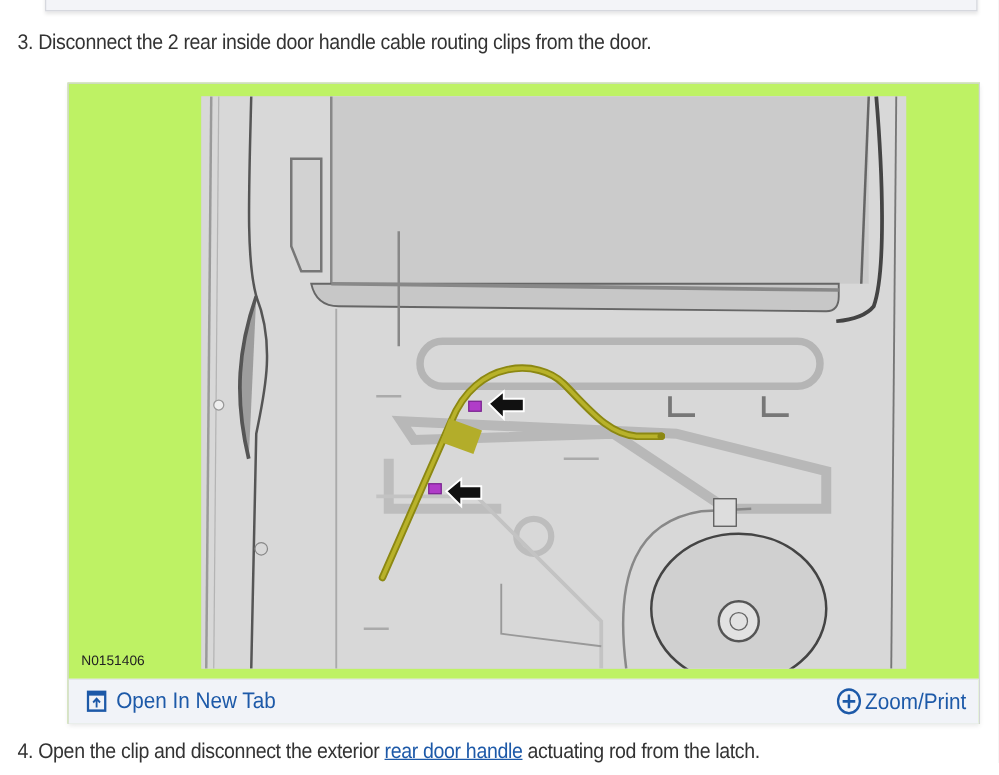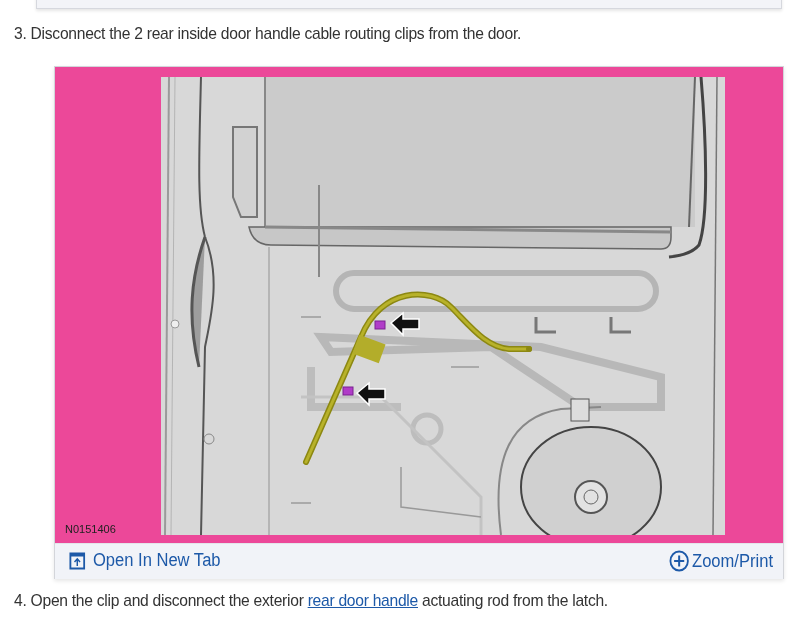--- a/index.html
+++ b/index.html
@@ -11,21 +11,21 @@
     position:absolute; left:36px; top:-30px; width:744px; height:37px;
     background:#f3f4f8; border:1px solid #d6d8de; box-shadow:0 2px 3px rgba(0,0,0,0.10);
   }
   .step {
     position:absolute; left:14px; font-size:17px; letter-spacing:-0.3px; color:#333333;
     transform:scaleX(0.92); transform-origin:left center; white-space:nowrap;
   }
   .step a { color:#1d59a8; text-decoration:underline; }
   .fig-card {
     position:absolute; left:54px; top:66px; width:728px; height:511px;
-    background:#ec4899; border:1px solid #d3d5da; box-shadow:0 2px 4px rgba(0,0,0,0.10);
+    background:#bef264; border:1px solid #d3d5da; box-shadow:0 2px 4px rgba(0,0,0,0.10);
   }
   .fig-image {
     position:absolute; left:106px; top:10px; width:564px; height:458px;
     background:#d6d6d6; overflow:hidden;
   }
   .fig-label {
     position:absolute; left:10px; top:456px; font-size:11px; color:#222;
     font-family:"Liberation Sans", sans-serif;
   }
   .fig-footer {

